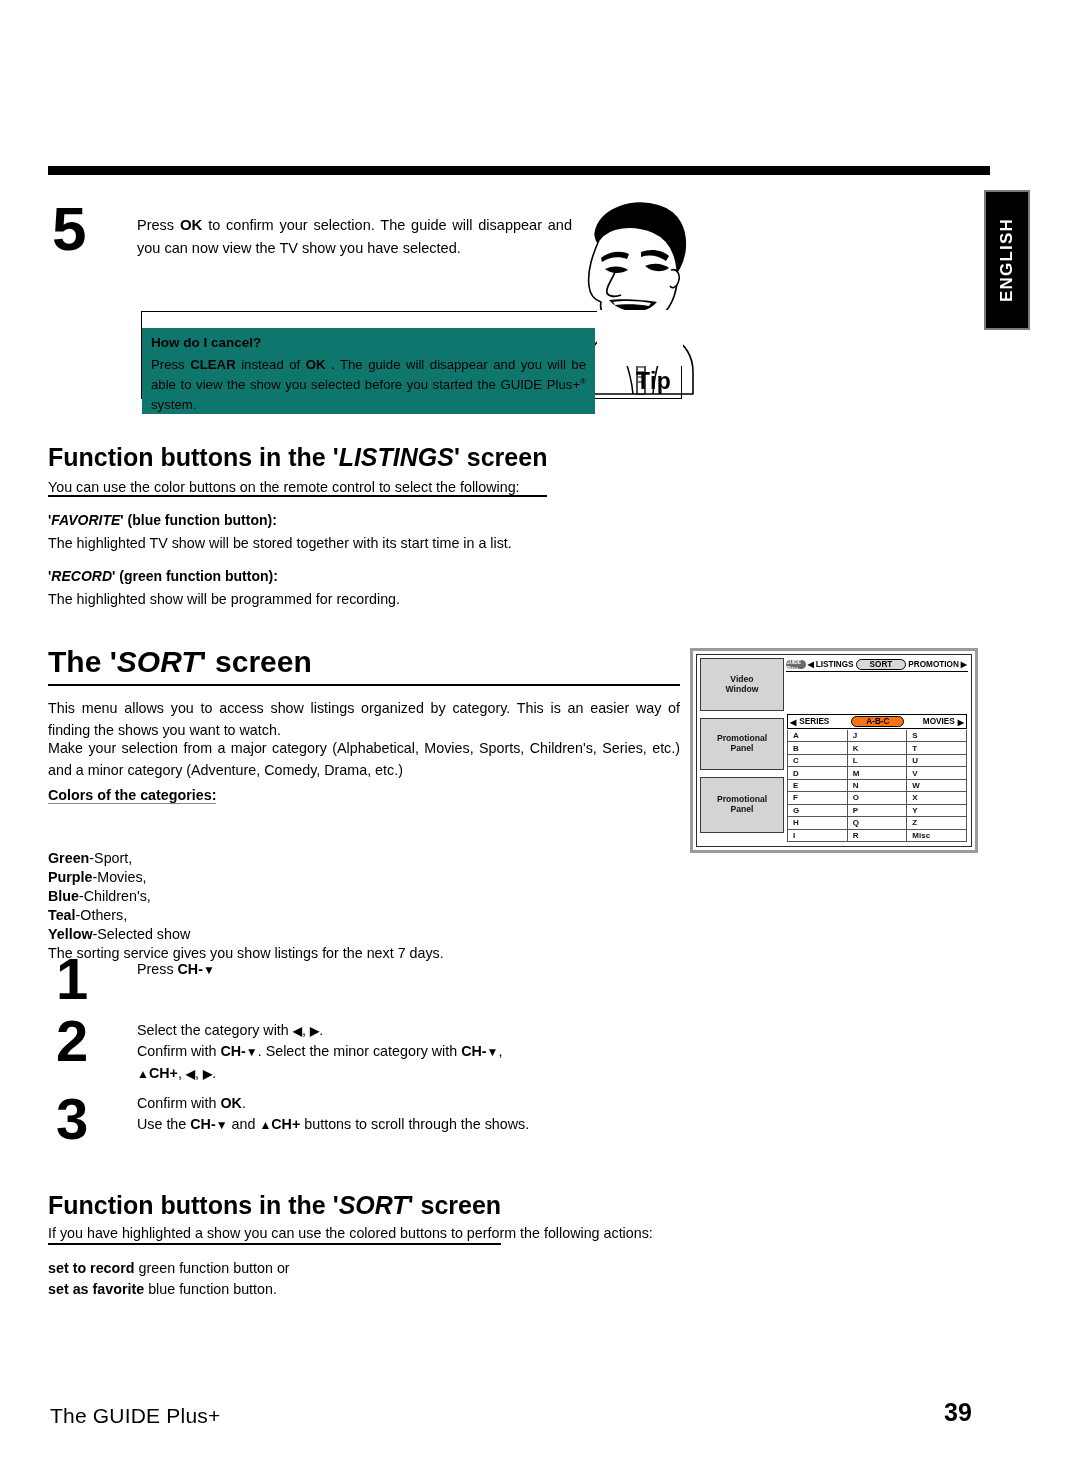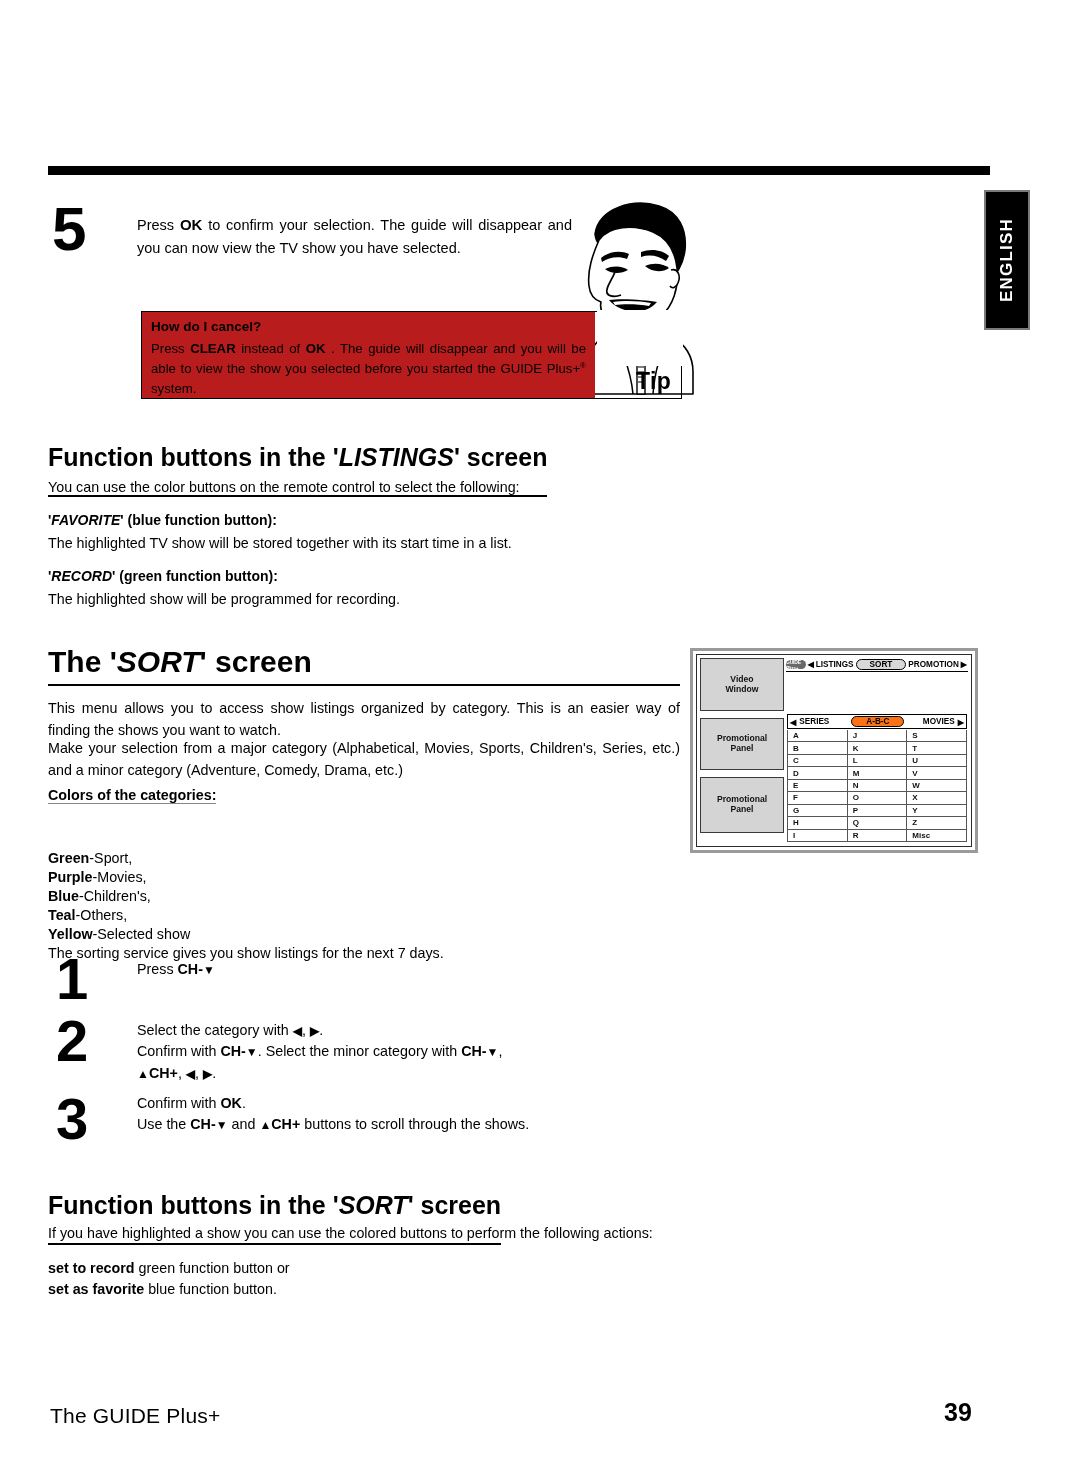--- a/index.html
+++ b/index.html
@@ -45,23 +45,23 @@
 
   
   .mascot { position:absolute; left:575px; top:196px; width:125px; height:200px; }
 
   
   .tipbox {
     position:absolute; left:141px; top:311px; width:541px; height:88px;
     border:1.6px solid #000;
   }
   .tipbox-inner {
-    position:absolute; left:0; top:0; width:453px; height:100%;
+    position:absolute; left:0; top:16px; width:453px; height:100%;
     padding:7px 9px 0 9px;
-    background:#b91c1c;
+    background:#0f766e;
   }
   .tip-q { font-size:13.5px; font-weight:bold; margin-bottom:5px; }
   .tip-a { font-size:13.2px; line-height:1.5; text-align:justify; }
   .tip-a sup { font-size:8px; vertical-align:super; }
   .tip-word {
     position:absolute; right:10px; bottom:3px;
     font-size:23px; font-weight:bold; letter-spacing:.3px;
   }
   
   .tip-mask {

